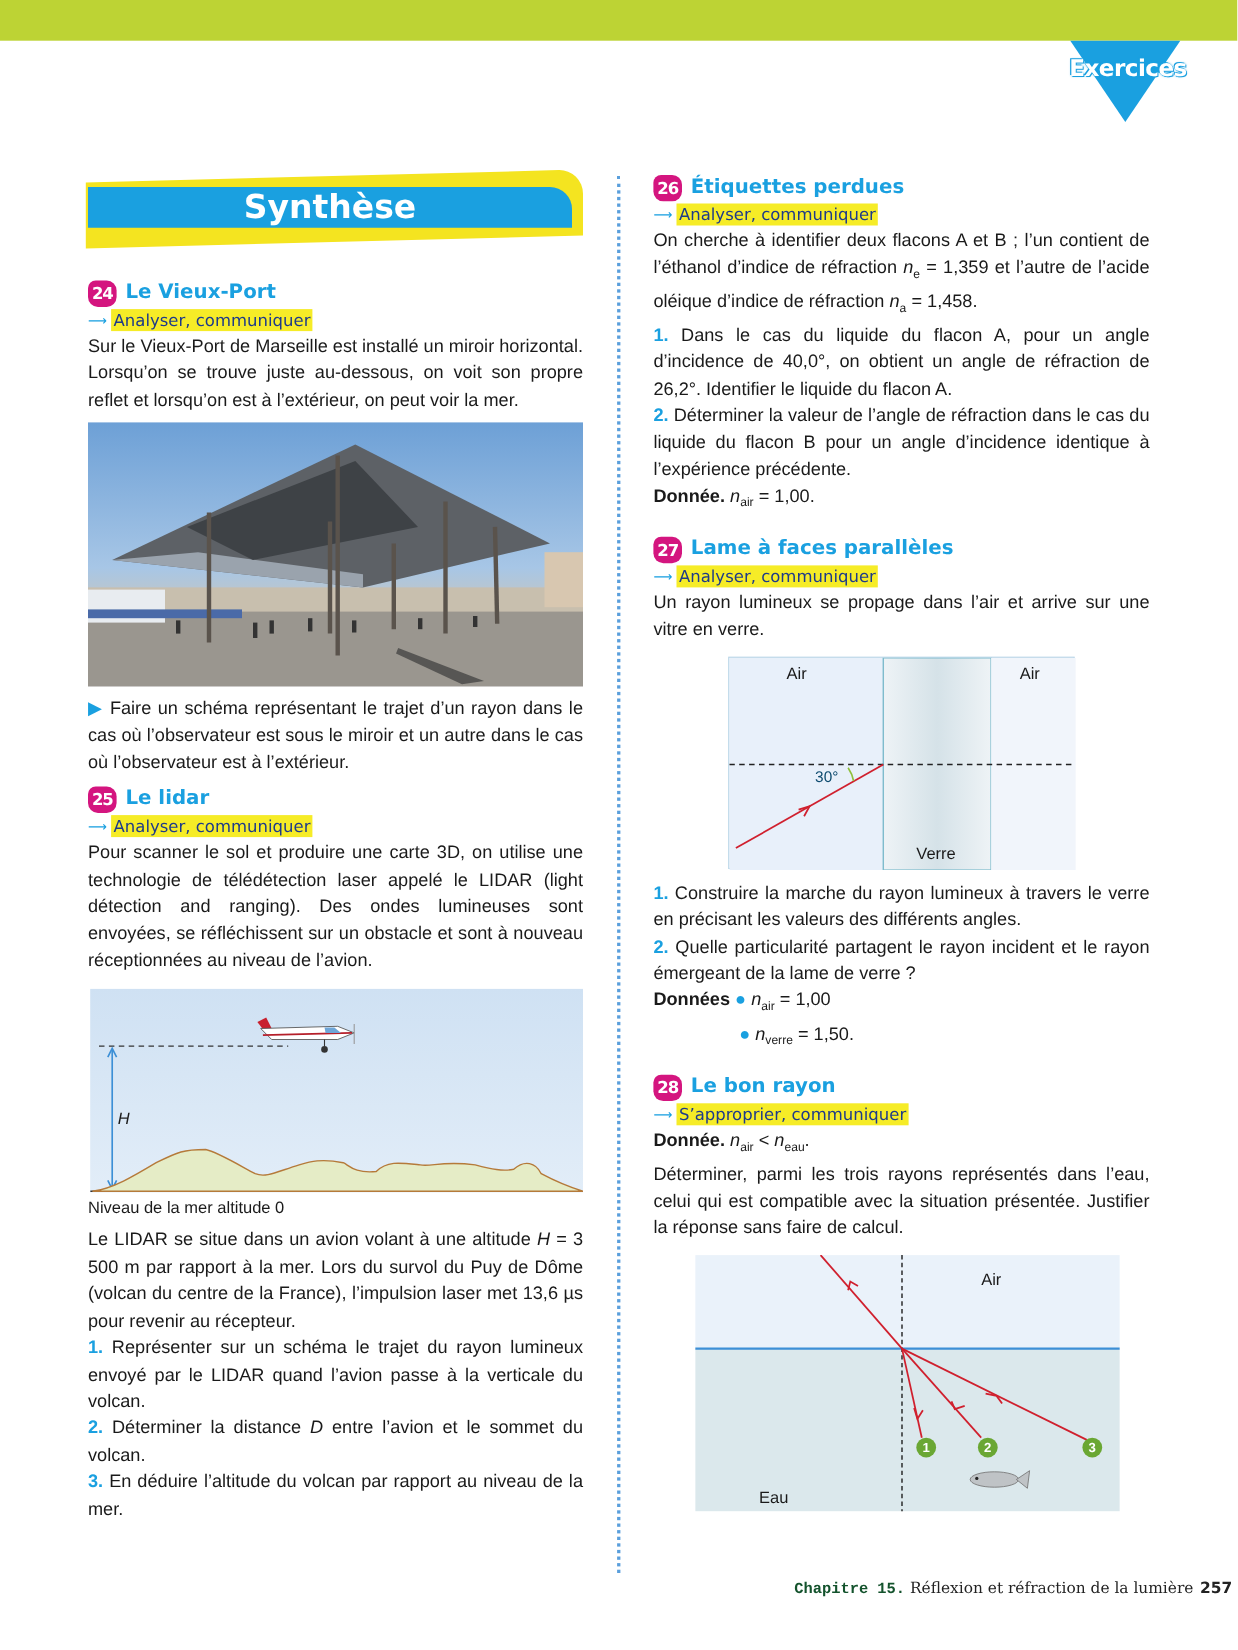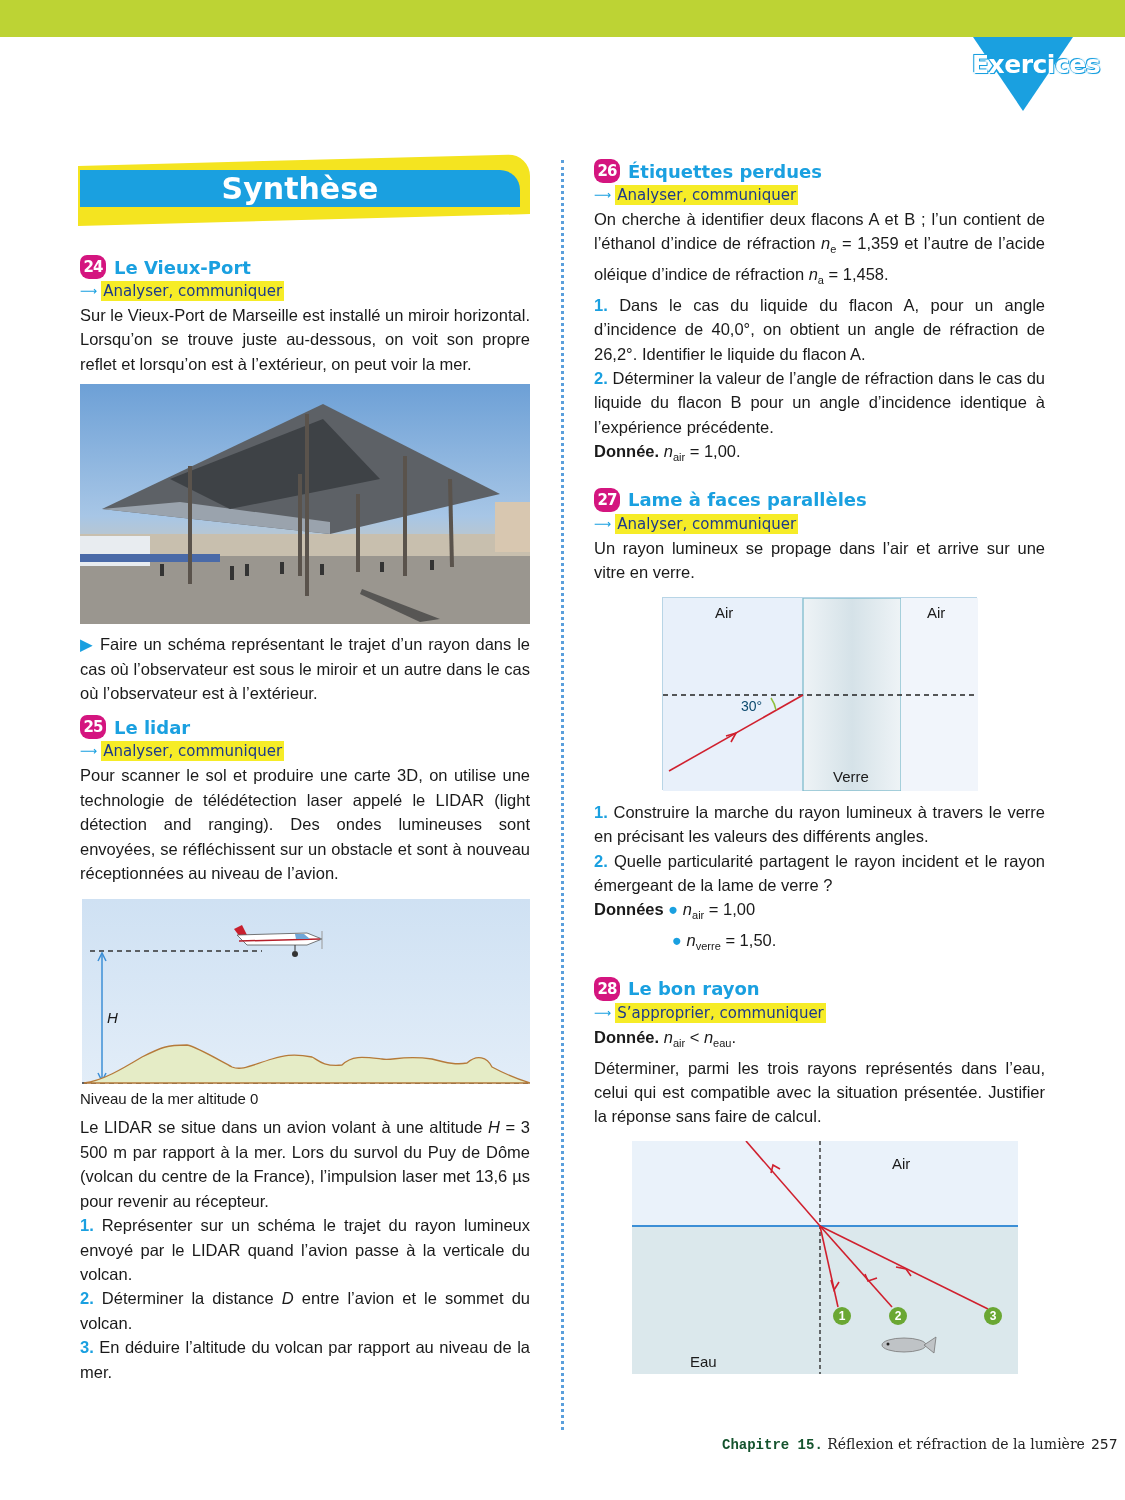--- a/index.html
+++ b/index.html
@@ -2,35 +2,35 @@
 <html><head>
 <meta charset="utf-8">
 <style>
   * { margin:0; padding:0; box-sizing:border-box; }
   html, body { width:1125px; height:1500px; background:#fff; overflow:hidden; }
   body { position:relative; font-family:"Liberation Sans", sans-serif; color:#1a1a1a; }
   .topbar { position:absolute; left:0; top:0; width:1125px; height:37px; background:#bdd334; }
   .ex-tri { position:absolute; left:973px; top:37px; width:0; height:0;
     border-left:50px solid transparent; border-right:50px solid transparent; border-top:74px solid #1aa0e0; }
   .ex-label { position:absolute; left:972px; top:50px; width:104px; text-align:center;
-    font-family:"DejaVu Sans", sans-serif; font-weight:bold; font-size:25px; color:#fff;
+    font-family:"DejaVu Sans", sans-serif; font-weight:bold; font-size:21px; color:#fff;
     text-shadow: 0 0 2px #1aa0e0, 1px 1px 0 #1aa0e0, -1px -1px 0 #1aa0e0; letter-spacing:-0.5px; }
   .col { position:absolute; }
   .col-left { left:80px; top:155px; width:450px; }
   .col-right { left:594px; top:155px; width:451px; }
   .divider { position:absolute; left:561px; top:160px; height:1270px; border-left:3px dotted #5a9fdc; }
 
   .synth-wrap { position:relative; height:80px; margin-bottom:20px; }
   .synth-yellow { position:absolute; left:-2px; top:5px; width:452px; height:60px; background:#f4e420;
     transform:skewY(-1.5deg); border-radius:0 22px 0 0; }
   .synth-blue { position:absolute; left:0; top:15px; width:440px; height:37px; background:#1aa0e0;
     border-radius:0 20px 0 0; display:flex; align-items:center; justify-content:center; }
   .synth-title { font-family:"DejaVu Sans", sans-serif; font-weight:bold; font-size:30px; color:#fff; }
 
-  .ex-head { display:flex; align-items:center; gap:8px; margin-top:4px; }
+  .ex-head { display:flex; gap:8px; margin-top:4px; }
   .ex-num { display:inline-flex; align-items:center; justify-content:center; width:26px; height:24px;
     background:#d4157f; color:#fff; border-radius:7px 9px 9px 9px; font-family:"DejaVu Sans", sans-serif;
     font-weight:bold; font-size:15px; letter-spacing:-1px; }
   .ex-title { font-family:"DejaVu Sans", sans-serif; font-weight:bold; font-size:18px; color:#1aa0e0; }
   .skill { display:flex; align-items:center; gap:4px; margin:2px 0 2px 0; }
   .skill-arrow { color:#1aa0e0; font-size:12px; }
   .skill-label { background:#f6ec27; color:#1d3a8a; font-family:"DejaVu Sans", sans-serif; font-size:15px; padding:0 2px; line-height:20px; }
   p.txt { font-size:16.5px; line-height:24.4px; text-align:justify; }
   .qnum { color:#1aa0e0; font-weight:bold; }
   .bold { font-weight:bold; }
@@ -41,21 +41,21 @@
     background:linear-gradient(#6da0d6 0%, #a7c6e6 55%, #c9c6bc 72%, #8e8c88 100%); }
   .lidar-fig { width:448px; height:185px; margin:14px 0 0 2px; position:relative;
     background:linear-gradient(#cfe1f3, #e2edf8); }
   .caption { text-align:left; font-size:15px; margin:6px 0 8px 0; }
 
   .fig-lame { width:315px; height:193px; margin:12px 0 10px 68px; position:relative; background:#eef4fb; border:1px solid #b8d5e6; }
   .fig-bon { width:386px; height:233px; margin:12px 0 0 38px; position:relative; }
 
   .footer { position:absolute; left:722px; top:1436px; font-family:"DejaVu Serif", serif; font-size:14px; color:#222; }
   .footer .ch { color:#14532d; font-weight:bold;font-family:Liberation Mono, monospace; }
-  .footer .pg { font-family:"DejaVu Sans", sans-serif; font-weight:normal; margin-left:6px; }
+  .footer .pg { font-family:"DejaVu Sans", sans-serif; font-weight:bold; margin-left:6px; }
   .bullet { color:#1aa0e0; }
 </style>
 </head>
 <body>
 
 <div class="topbar"></div>
 <div class="ex-tri"></div>
 <div class="ex-label">Exercices</div>
 
 <div class="divider"></div>

